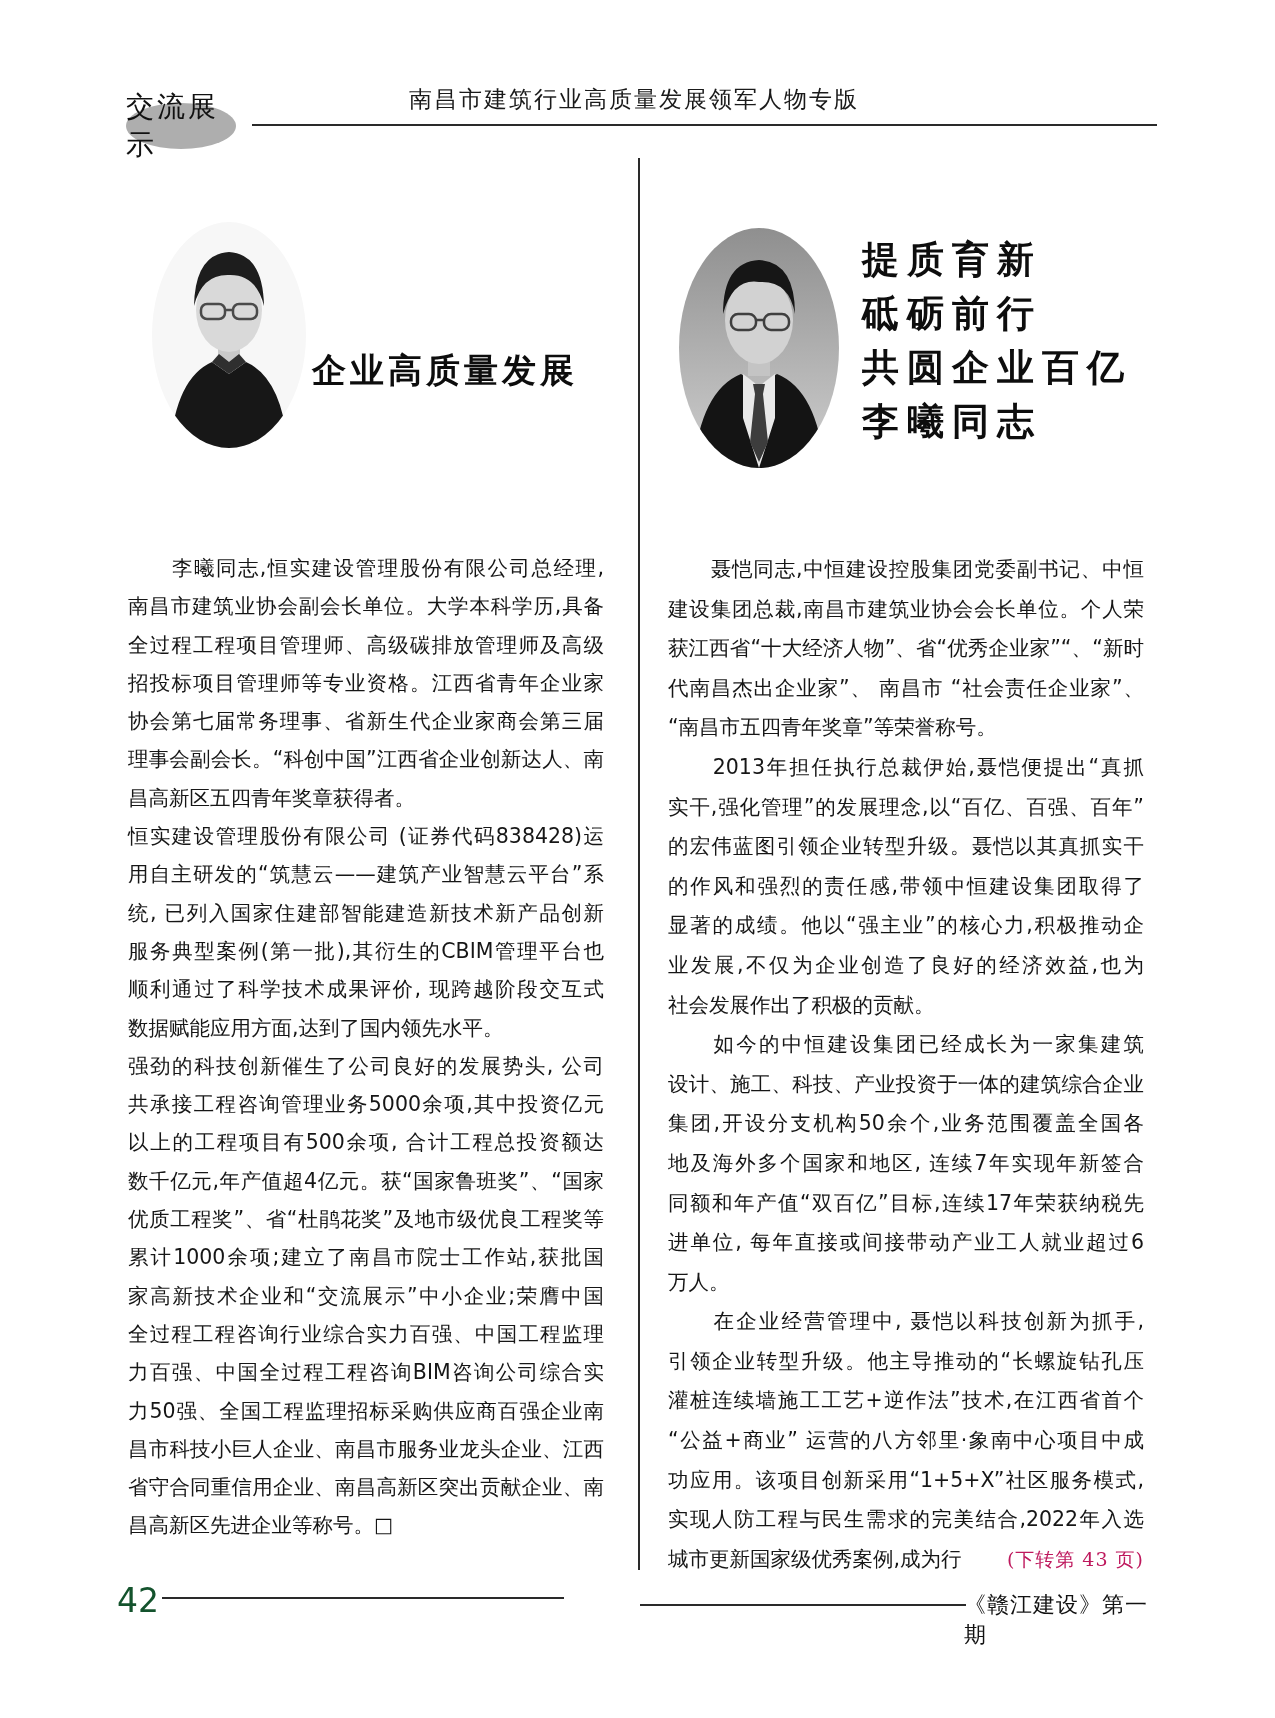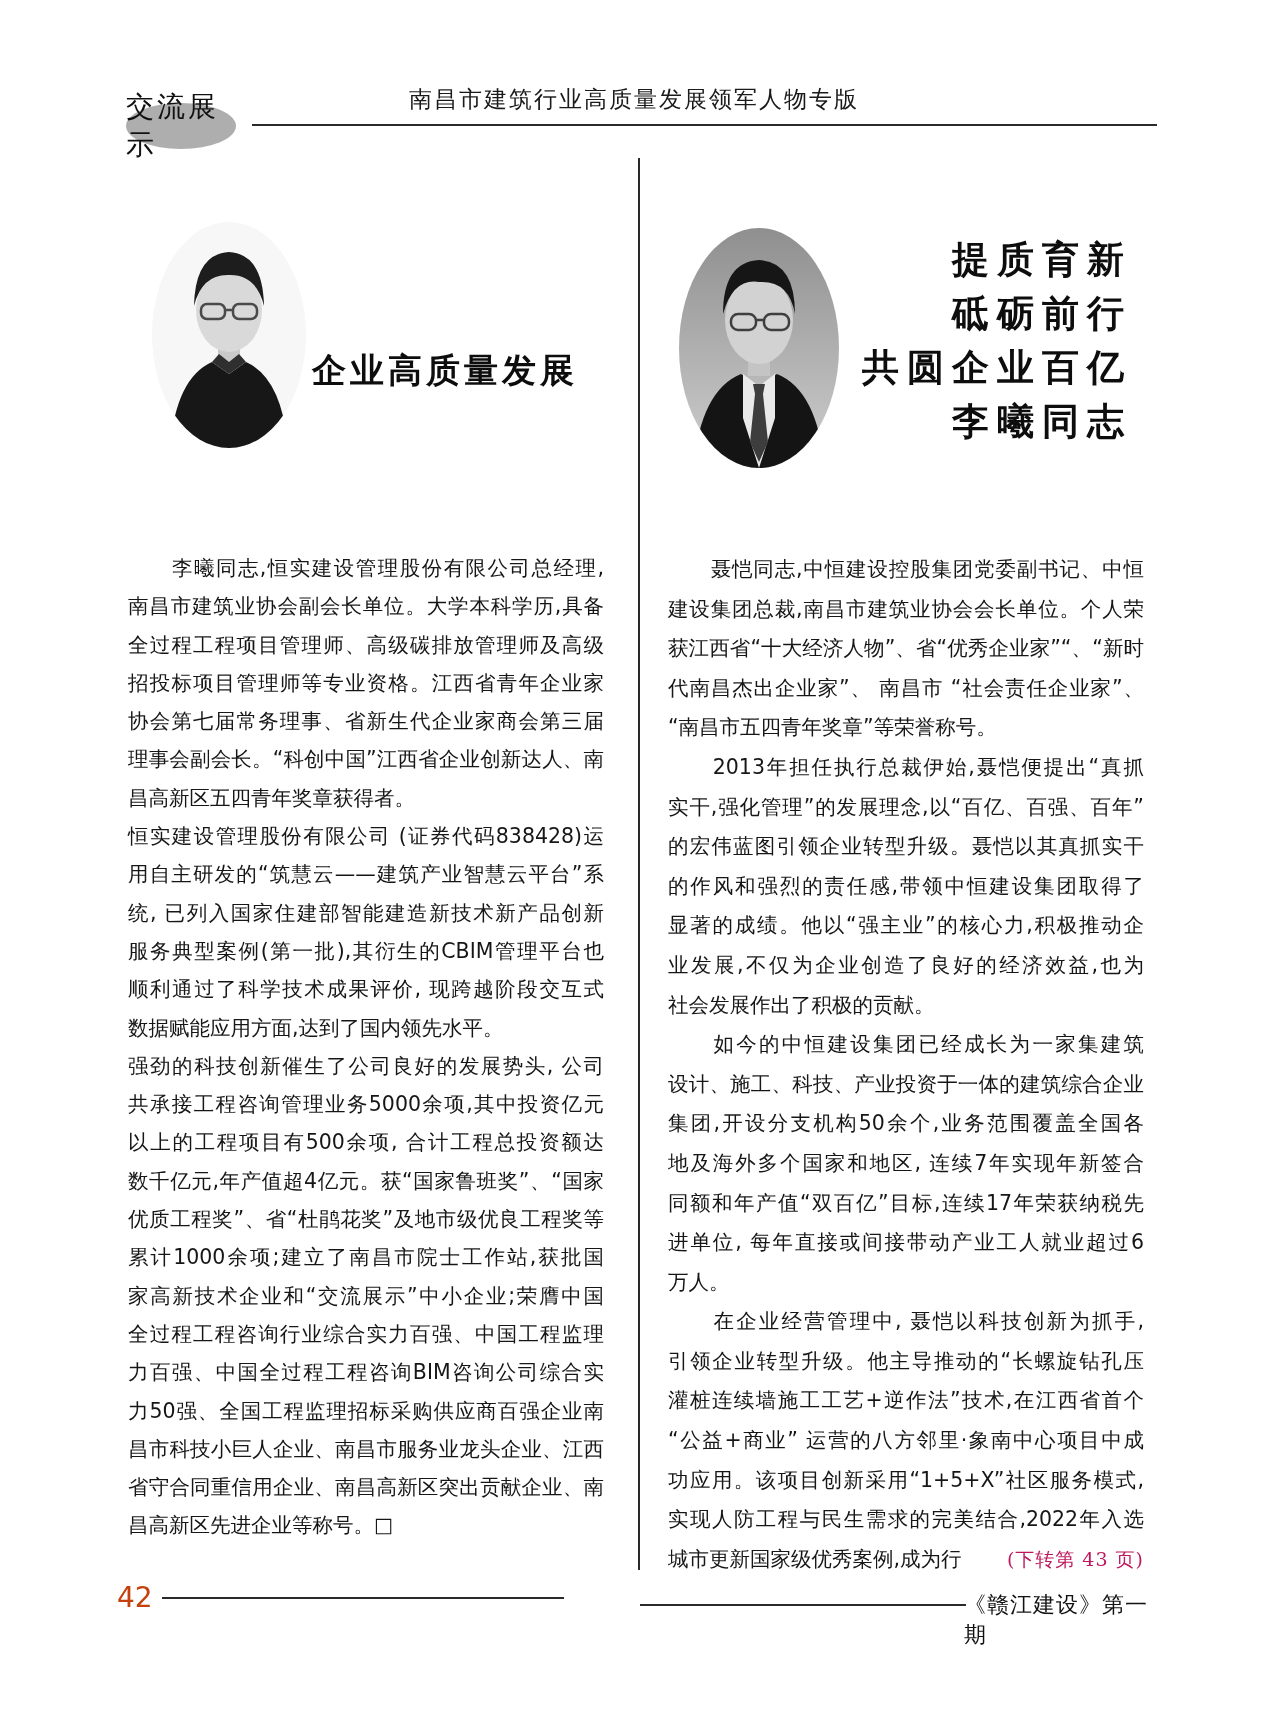--- a/index.html
+++ b/index.html
@@ -25,34 +25,34 @@
   
   .photo{position:absolute;border-radius:50%;overflow:hidden;}
   .photo svg{display:block;width:100%;height:100%;}
   .photo-left{left:152px;top:222px;width:154px;height:226px;}
   .photo-right{left:679px;top:228px;width:160px;height:240px;}
 
   
   .callig{position:absolute;font-family:"DejaVu Serif",serif;font-weight:bold;color:#0d0d0d;}
   .callig-left{left:312px;top:344px;font-size:34px;line-height:52px;letter-spacing:4px;}
   .callig-right{left:862px;top:232px;font-size:37px;line-height:54px;letter-spacing:8px;}
-  .callig .line{text-align:right;}
+  .callig .line{text-align:left;}
 
   
   .body{position:absolute;width:476px;font-size:20.5px;color:#161616;}
   .body-left{left:128px;top:549px;line-height:38.3px;}
   .body-right{left:668px;top:550px;line-height:39.6px;}
   .body .line{text-align:justify;text-align-last:justify;white-space:pre-wrap;}
   .body .para .line:last-child{text-align-last:left;}
   .body .para.open .line:last-child{text-align-last:justify;}
   .lastline{display:flex;justify-content:space-between;align-items:baseline;}
   .kai{font-family:"DejaVu Serif",serif;font-size:19px;color:#be185d;letter-spacing:1px;}
 
   
-  .page-num{position:absolute;left:117px;top:1581px;font-size:28px;color:#c2410c;}
+  .page-num{position:absolute;left:117px;top:1581px;font-size:33px;color:#14532d;}
   .footer-rule-left{position:absolute;left:162px;width:402px;top:1597px;border-top:2px solid #2a2a2a;}
   .footer-rule-right{position:absolute;left:640px;width:326px;top:1604px;border-top:2px solid #2a2a2a;}
   .journal{position:absolute;left:964px;top:1590px;width:190px;font-size:22px;letter-spacing:1px;color:#111;}
 </style>
 </head>
 <body>
 
 <div class="page">
 
   <div class="badge">交流展示</div>

